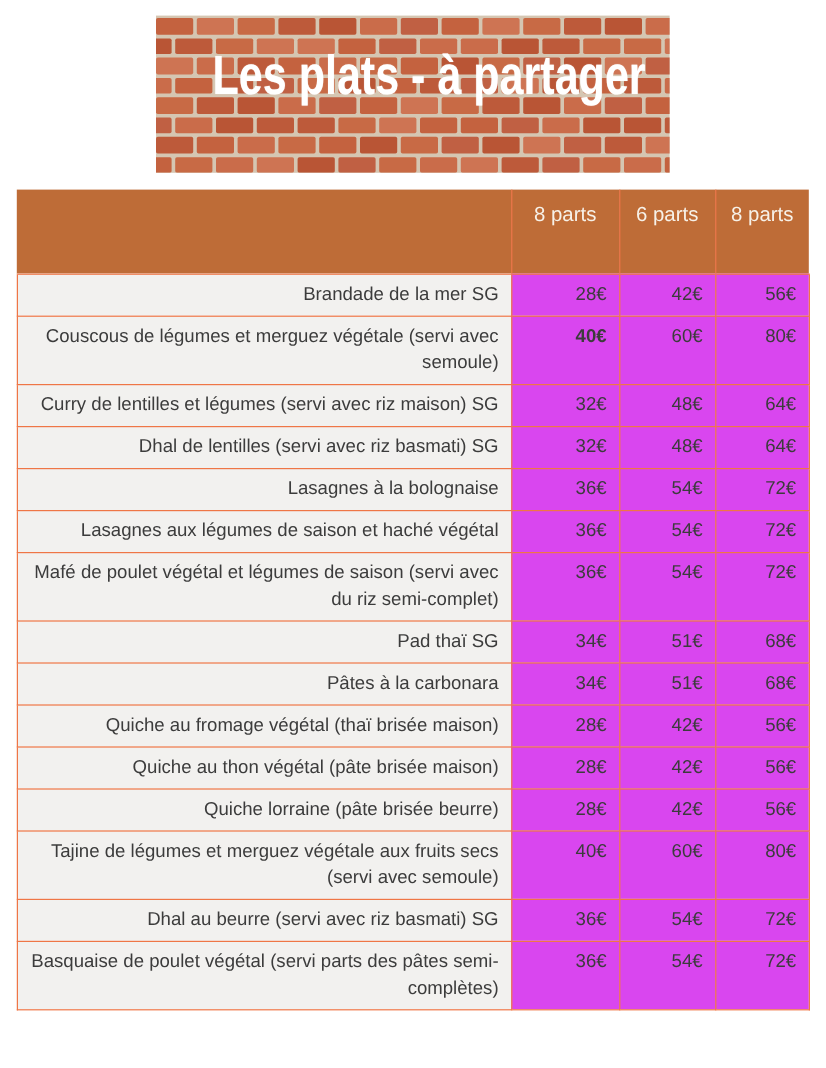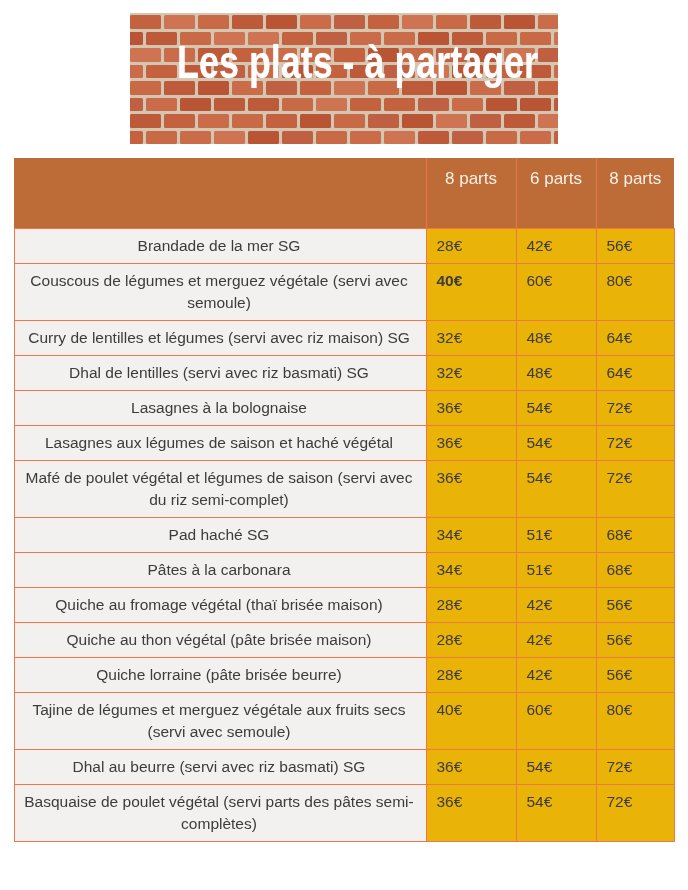--- a/index.html
+++ b/index.html
@@ -84,26 +84,26 @@
     border: 1px solid var(--table-border, #EF7646);
     font-size: 15.5px;
     line-height: 22px;
     color: var(--body-text, #3C3C3C);
     vertical-align: top;
     padding: 6px 10px;
     box-sizing: border-box;
   }
   table.menu td.dish {
     background: var(--name-cell-bg, #F2F1EF);
-    text-align: center;
+    text-align: right;
     padding-left: 8px;
   }
   table.menu td.price {
-    background: #eab308;
-    text-align: left;
+    background: #d946ef;
+    text-align: right;
   }
   table.menu td.price.bold {
     font-weight: 700;
   }
 </style>
 </head>
 <body>
 
 <div class="page">
 
@@ -289,21 +289,21 @@
           <td class="price">54€</td>
           <td class="price">72€</td>
         </tr>
         <tr>
           <td class="dish">Mafé de poulet végétal et légumes de saison (servi avec du riz semi-complet)</td>
           <td class="price">36€</td>
           <td class="price">54€</td>
           <td class="price">72€</td>
         </tr>
         <tr>
-          <td class="dish">Pad haché SG</td>
+          <td class="dish">Pad thaï SG</td>
           <td class="price">34€</td>
           <td class="price">51€</td>
           <td class="price">68€</td>
         </tr>
         <tr>
           <td class="dish">Pâtes à la carbonara</td>
           <td class="price">34€</td>
           <td class="price">51€</td>
           <td class="price">68€</td>
         </tr>

